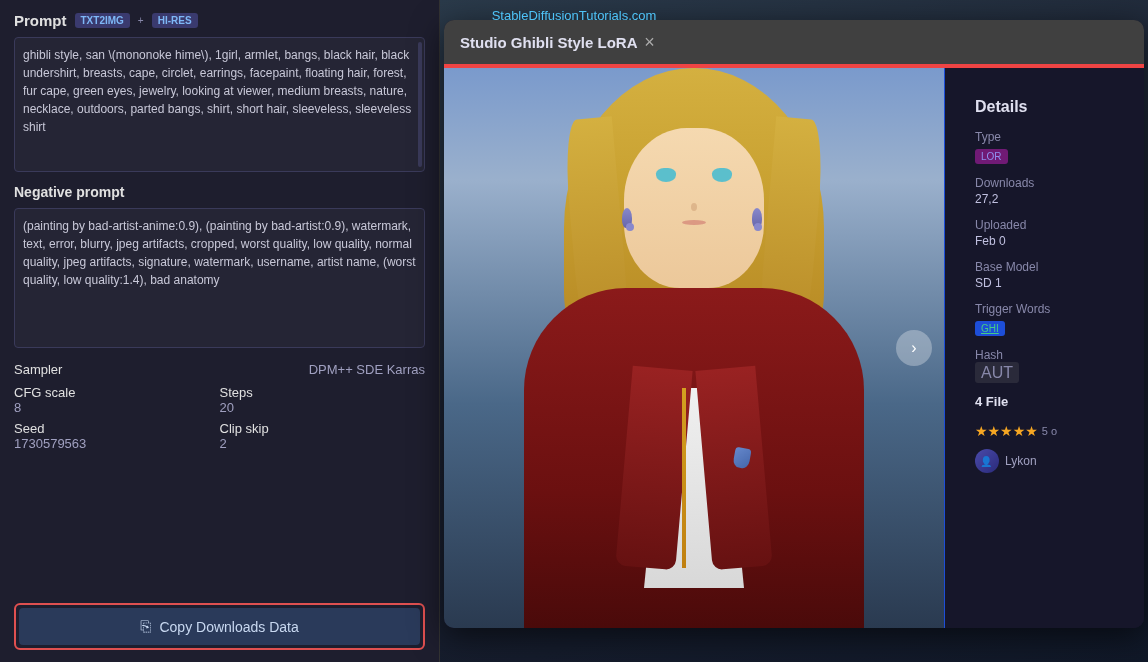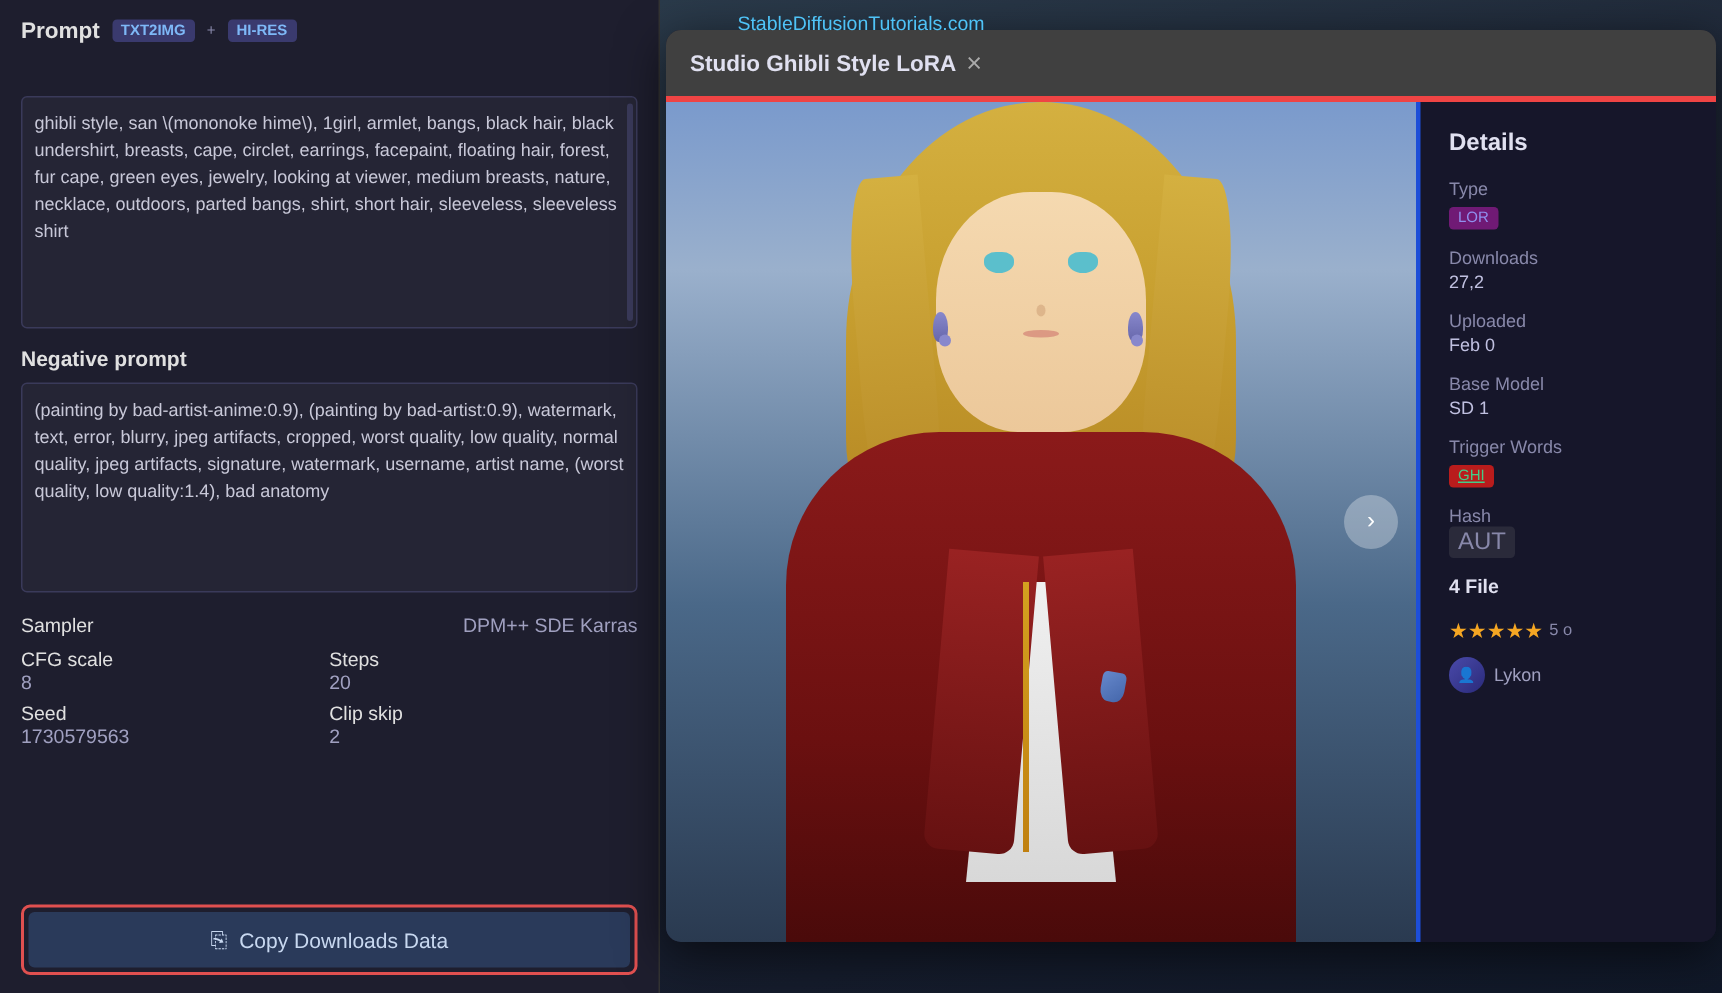--- a/index.html
+++ b/index.html
@@ -66,26 +66,25 @@
       font-weight: 600;
     }
 
     .prompt-text-area {
       background: #252535;
       border: 1px solid #3a3a5a;
       border-radius: 4px;
       padding: 8px;
       font-size: 12px;
       color: #c8c8d8;
-      height: 155px;
+      height: 135px;
       overflow-y: auto;
       line-height: 1.5;
       margin-bottom: 12px;
       position: relative;
-      margin-top: 27px;
     }
 
     .scrollbar-track {
       position: absolute;
       right: 2px;
       top: 4px;
       bottom: 4px;
       width: 4px;
       background: #3a3a5a;
       border-radius: 2px;
@@ -351,23 +350,23 @@
       display: flex;
       align-items: center;
       justify-content: center;
     }
 
     
     .details-panel {
       width: 200px;
       min-width: 200px;
       background: #16162a;
-      padding: 19px;
+      padding: 30px;
       overflow-y: auto;
-      border-left: 3px solid #1d4ed8;
+      border-left: 1px solid #1d4ed8;
     }
 
     .details-title {
       font-size: 16px;
       font-weight: 700;
       color: #e0e0f0;
       margin-bottom: 14px;
     }
 
     .detail-row {
@@ -388,21 +387,21 @@
     .detail-badge {
       display: inline-block;
       background: #701a75;
       color: #9090ee;
       font-size: 10px;
       padding: 2px 6px;
       border-radius: 3px;
     }
 
     .detail-badge-green {
-      background: #b91c1c;
+      background: #1d4ed8;
       color: #44cc88;
       text-decoration: underline;
     }
 
     .detail-badge-grey {
       background: #2a2a3a;
       color: #8888aa;
       font-size: 16px;
       padding: 2px 6px;
       border-radius: 3px;

